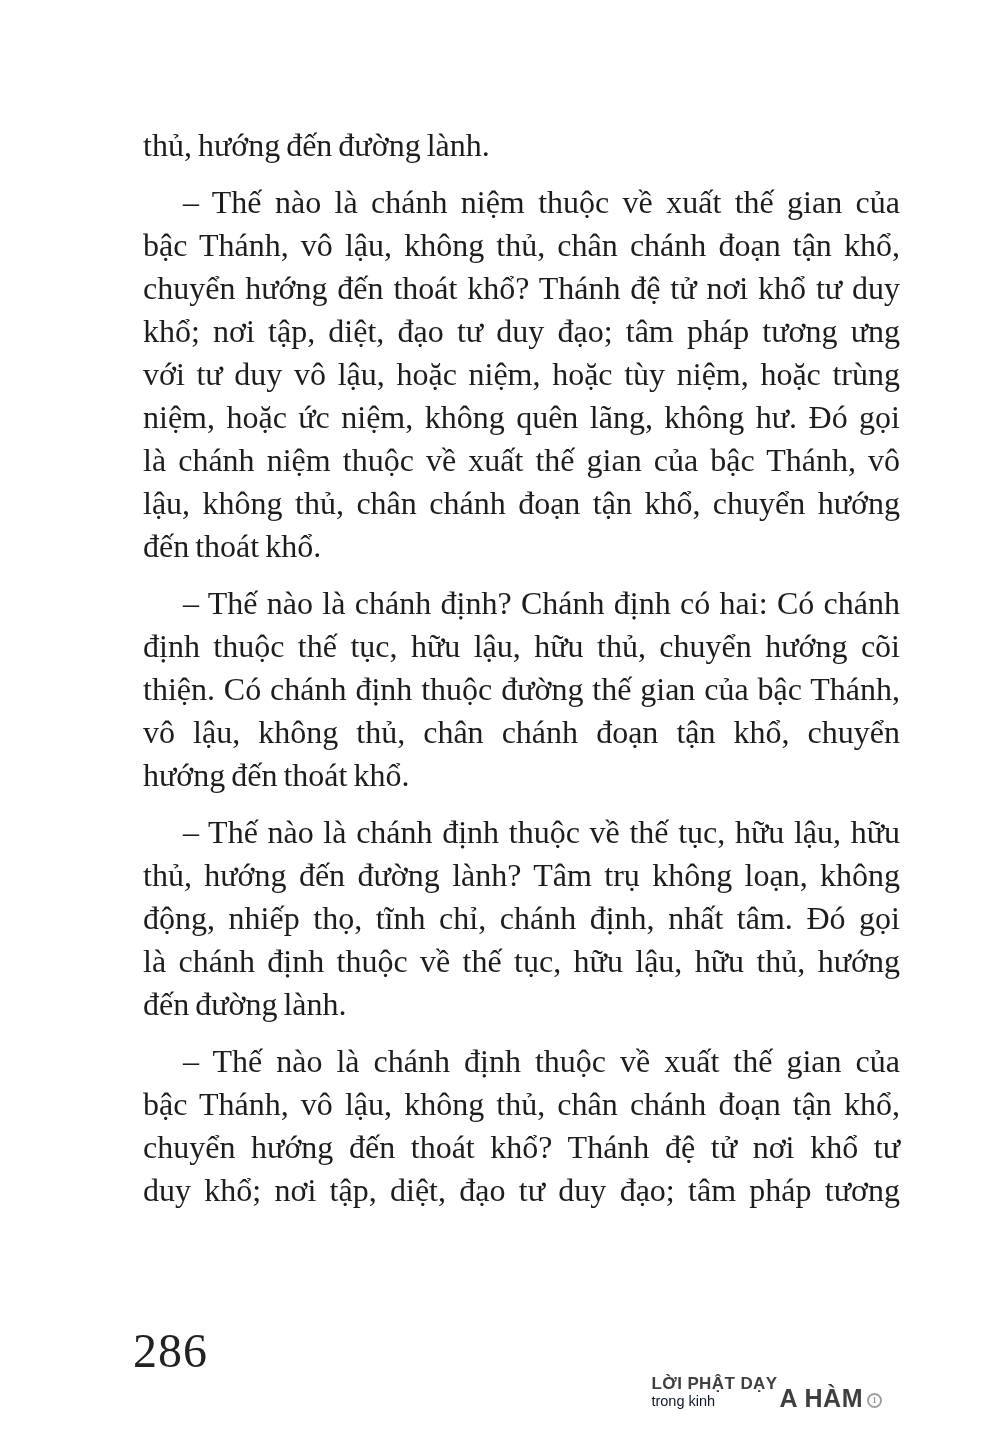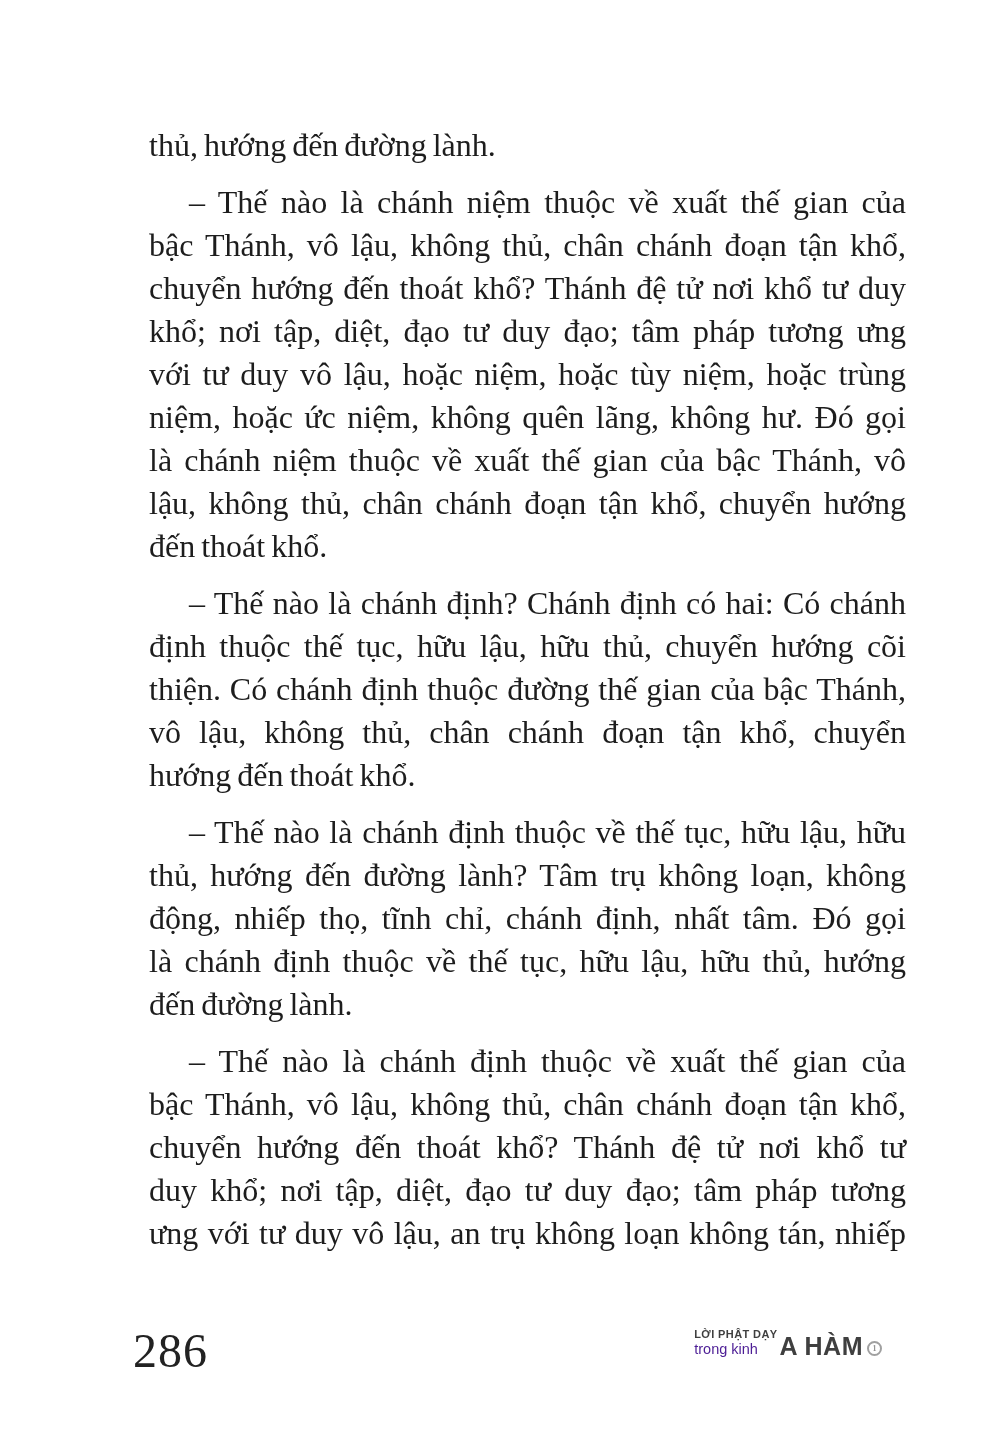--- a/index.html
+++ b/index.html
@@ -11,21 +11,21 @@
     position: relative;
     width: 1000px;
     height: 1440px;
     background: #ffffff;
     overflow: hidden;
     font-family: "Liberation Serif", "DejaVu Serif", serif;
   }
   
   .body-text {
     position: absolute;
-    left: 149px;
+    left: 143px;
     top: 124px;
     width: 757px;
     color: #1d1d1d;
     font-size: 32px;
     line-height: 43px;
   }
   .para + .para { margin-top: 14px; }
   .line {
     text-align: justify;
     text-align-last: justify;
@@ -52,30 +52,31 @@
     font-family: "Liberation Sans", "DejaVu Sans", sans-serif;
   }
   .logo-col {
     display: flex;
     flex-direction: column;
     align-items: flex-start;
     margin-right: 2px;
     padding-bottom: 1px;
   }
   .logo-top {
-    font-size: 11px;
+    font-size: 17px;
     font-weight: 700;
     letter-spacing: 0.4px;
     color: #3f3f3f;
     white-space: nowrap;
     line-height: 1.05;
+    margin-top: 46px;
   }
   .logo-bottom {
     font-size: 14.5px;
-    color: #4c1d95;
+    color: #0f172a;
     white-space: nowrap;
     line-height: 1.0;
     margin-top: 1px;
   }
   .logo-brand {
     font-size: 25px;
     font-weight: 700;
     color: #3f3f3f;
     line-height: 0.85;
     letter-spacing: 0.5px;
@@ -130,21 +131,20 @@
         <div class="line">thủ, hướng đến đường lành? Tâm trụ không loạn, không</div>
         <div class="line">động, nhiếp thọ, tĩnh chỉ, chánh định, nhất tâm. Đó gọi</div>
         <div class="line">là chánh định thuộc về thế tục, hữu lậu, hữu thủ, hướng</div>
         <div class="line no-just">đến đường lành.</div>
       </div>
       <div class="para indent">
         <div class="line">– Thế nào là chánh định thuộc về xuất thế gian của</div>
         <div class="line">bậc Thánh, vô lậu, không thủ, chân chánh đoạn tận khổ,</div>
         <div class="line">chuyển hướng đến thoát khổ? Thánh đệ tử nơi khổ tư</div>
         <div class="line">duy khổ; nơi tập, diệt, đạo tư duy đạo; tâm pháp tương</div>
-        <div class="line">ưng với tư duy vô lậu, an trụ không loạn không tán, nhiếp</div>
       </div>
     </main>
 
   <div class="page-number">286</div>
 
   <div class="logo">
     <div class="logo-col">
       <span class="logo-top">LỜI PHẬT DẠY</span>
       <span class="logo-bottom">trong kinh</span>
     </div>

